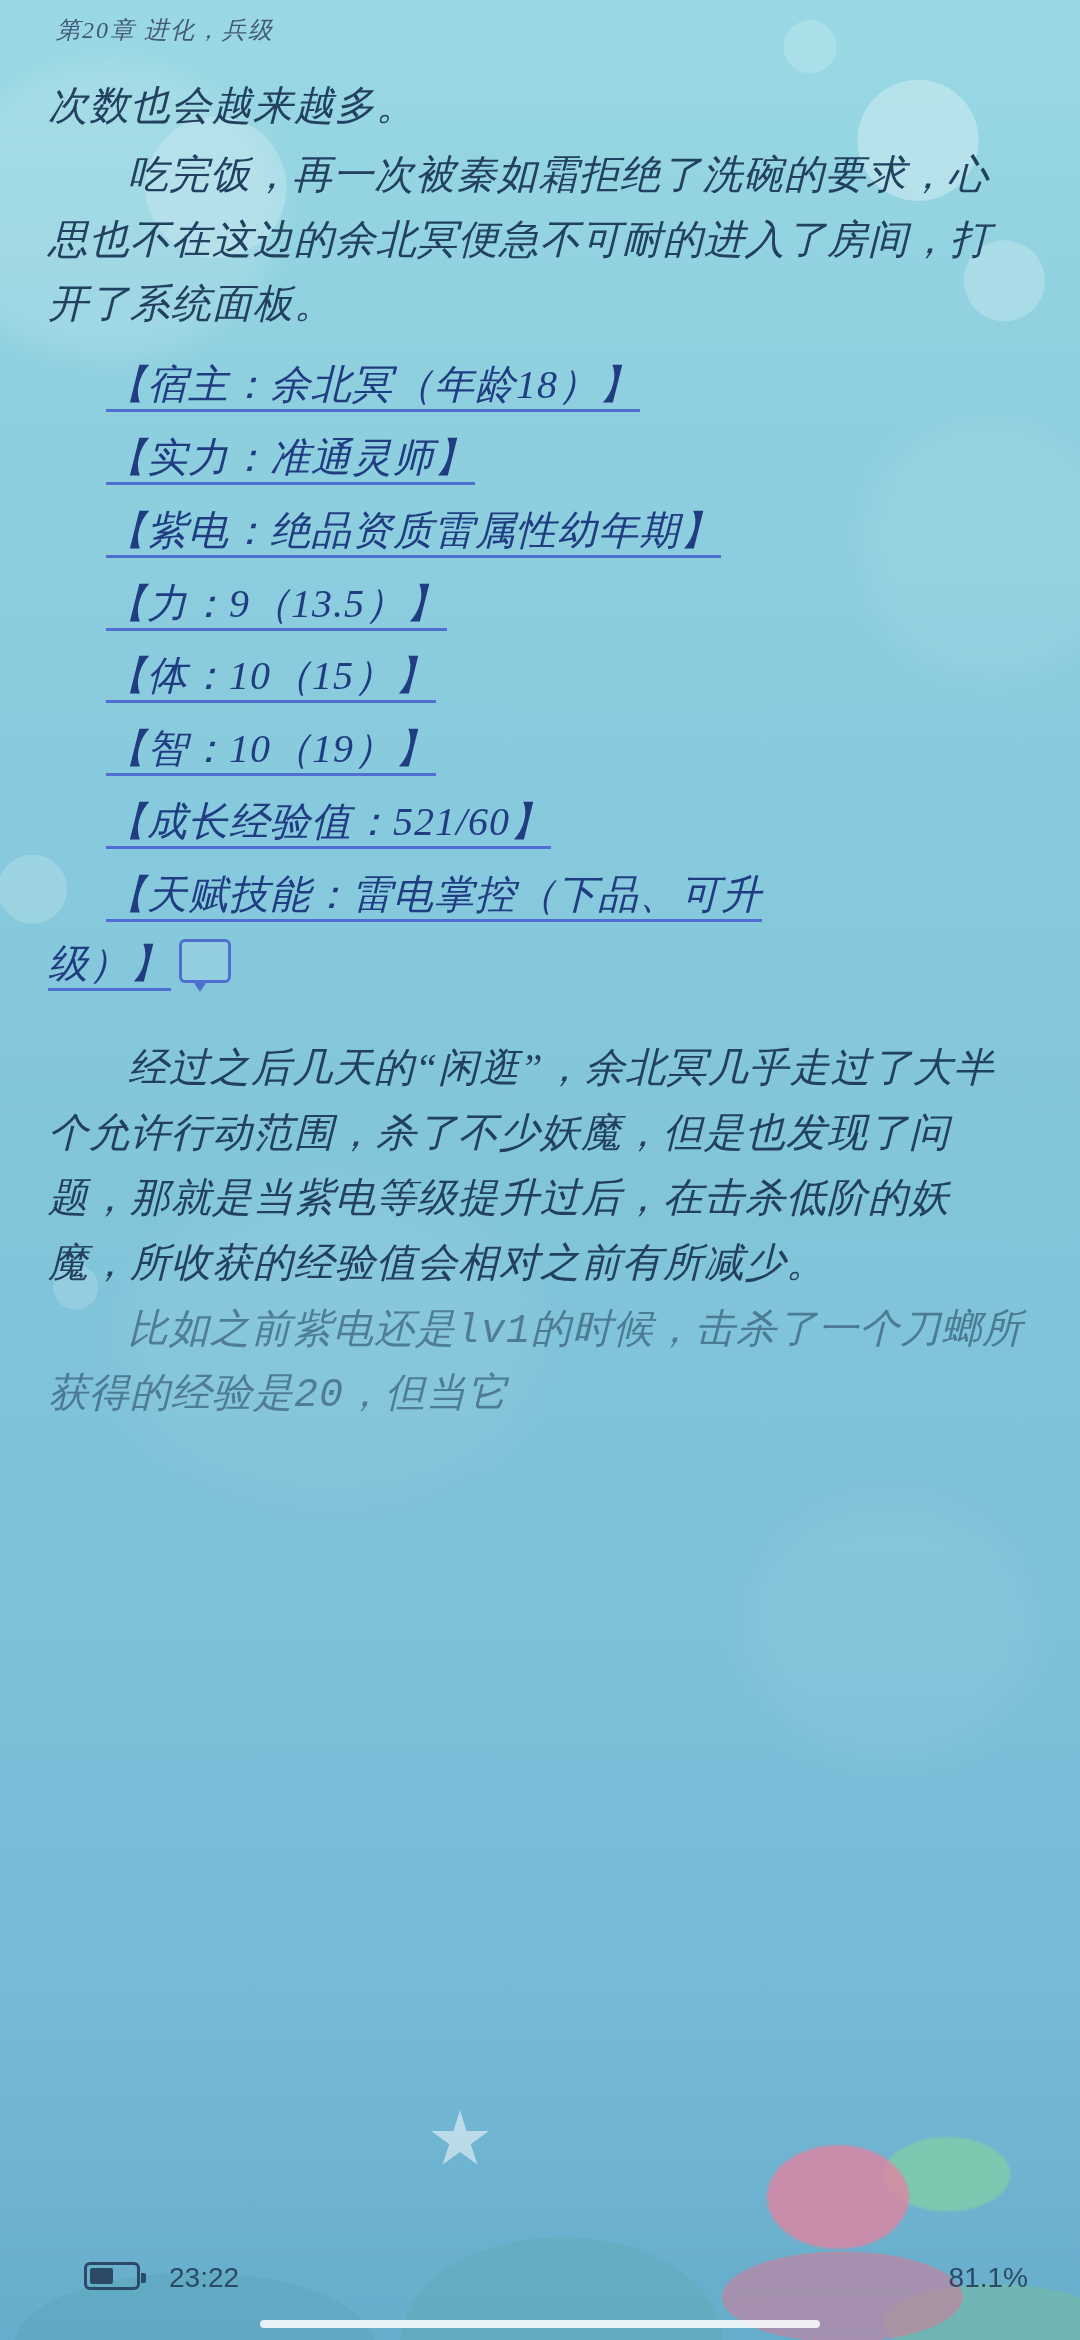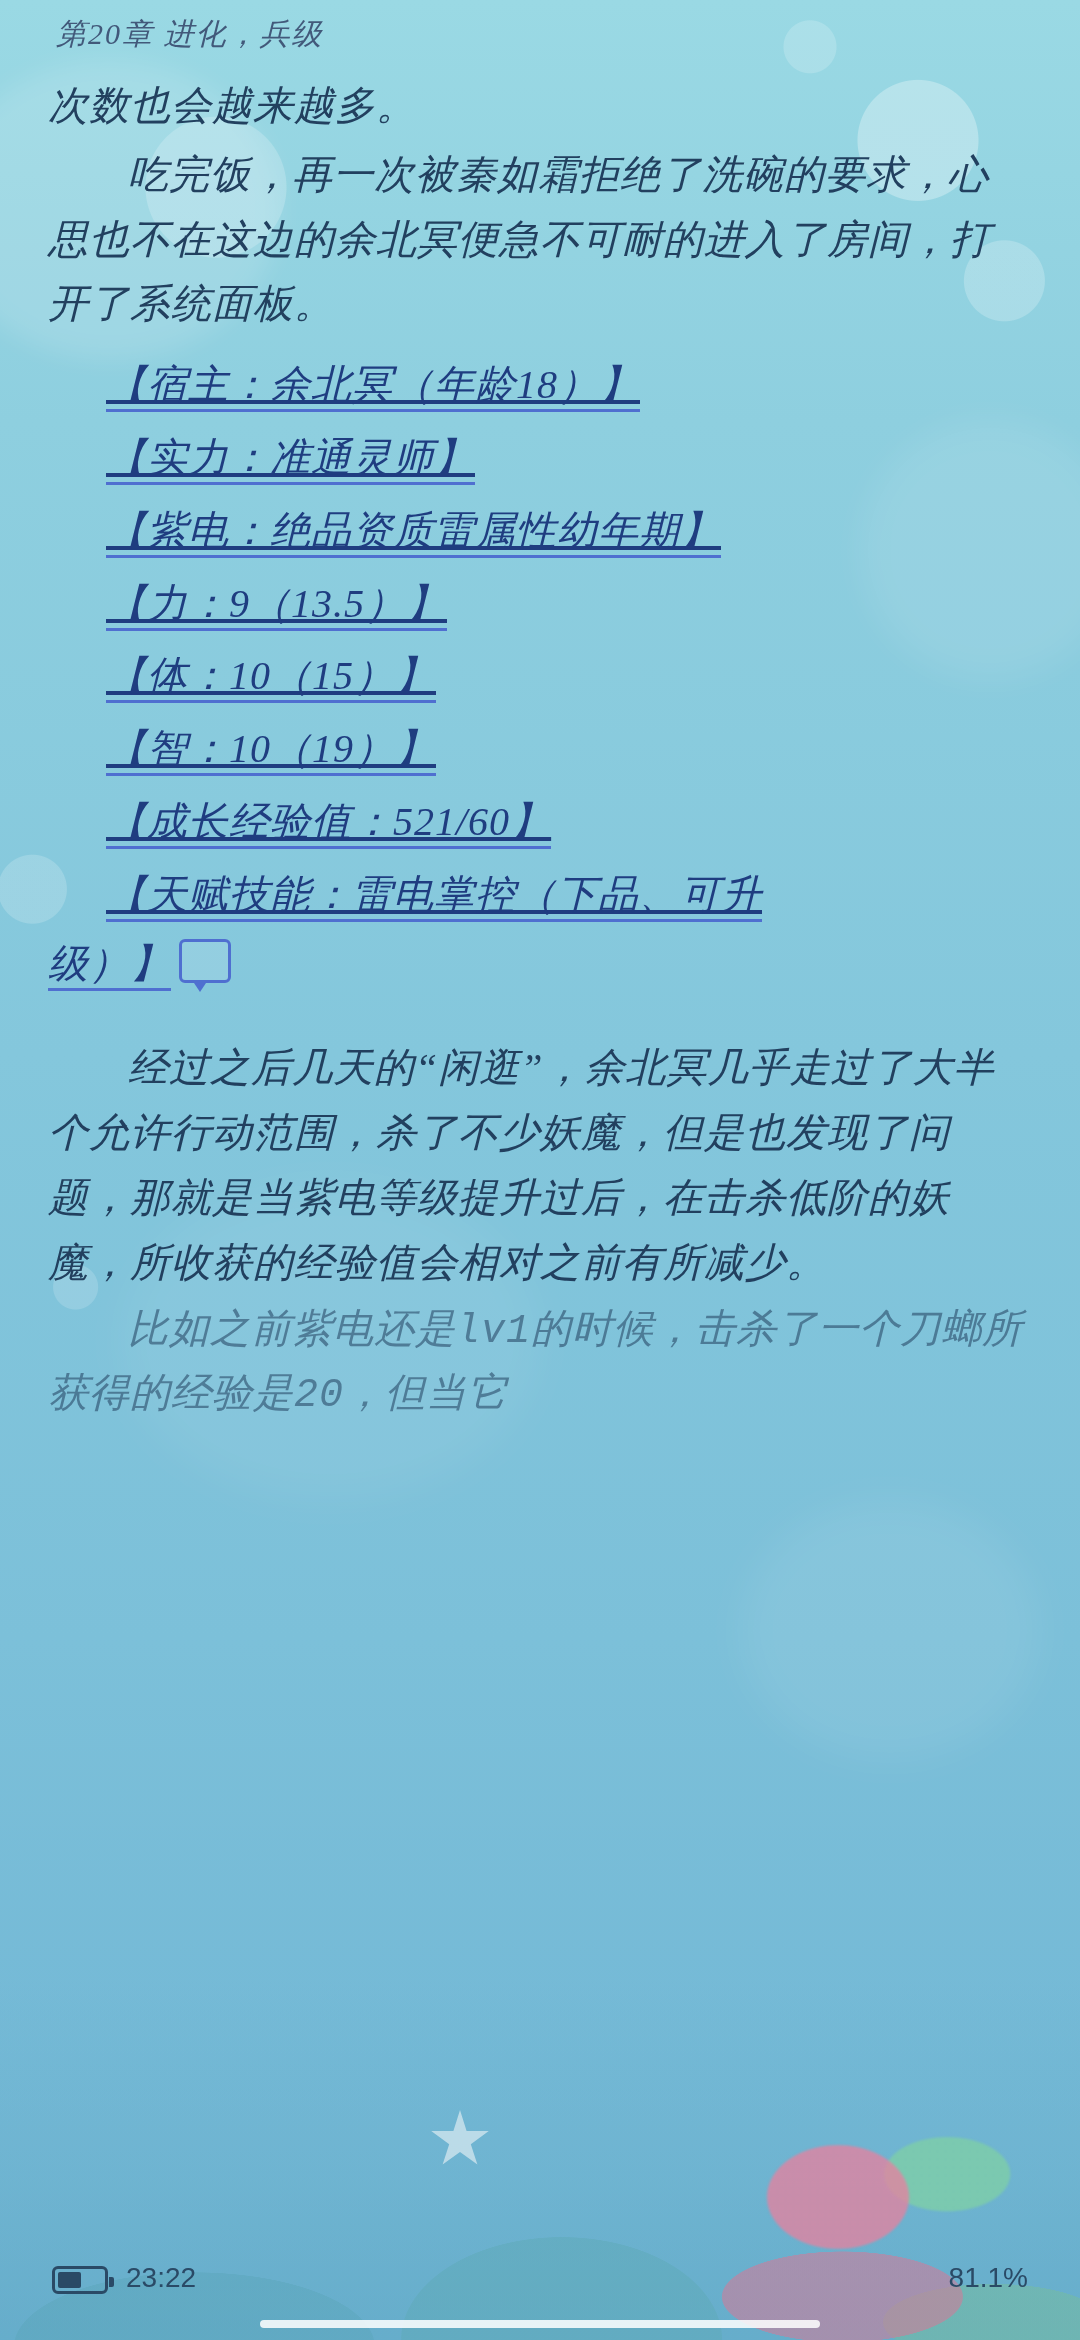--- a/index.html
+++ b/index.html
@@ -73,21 +73,21 @@
     background: rgba(250,250,250,0.55);
     clip-path: polygon(50% 0%, 61% 35%, 98% 35%, 68% 57%, 79% 91%, 50% 70%, 21% 91%, 32% 57%, 2% 35%, 39% 35%);
     pointer-events: none;
   }
 
   
   .chapter-header {
     position: absolute;
     top: 14px;
     left: 56px;
-    font-size: 30px;
+    font-size: 24px;
     color: #3b4f72;
     letter-spacing: 2px;
     font-style: italic;
     opacity: 0.92;
   }
 
   
   .content {
     position: absolute;
     top: 74px;
@@ -111,21 +111,20 @@
     list-style: none;
   }
   .stat-list li {
     margin: 0 0 8px 0;
     padding-left: 58px;
     color: #1f3d80;
   }
   .stat-list li span.txt {
     border-bottom: 3px solid #4f6fd0;
     padding-bottom: 2px;
-    text-decoration: underline;
   }
   .comment-icon {
     display: inline-block;
     width: 46px;
     height: 38px;
     border: 3px solid #4f6fd0;
     border-radius: 6px;
     vertical-align: -6px;
     margin-left: 8px;
     position: relative;
@@ -166,22 +165,23 @@
     justify-content: space-between;
     padding: 0 52px;
     box-sizing: border-box;
     color: #2a4a66;
     font-size: 28px;
     font-style: normal;
     font-family: "Liberation Sans", sans-serif;
   }
   .status-left {
     display: flex;
-    align-items: flex-end;
-    gap: 18px;
+    align-items: flex-start;
+    gap: 29px;
+    margin-left: 32px;
   }
   .battery {
     width: 56px;
     height: 28px;
     border: 3px solid #2a4a66;
     border-radius: 6px;
     position: relative;
     box-sizing: border-box;
     padding: 3px;
   }

